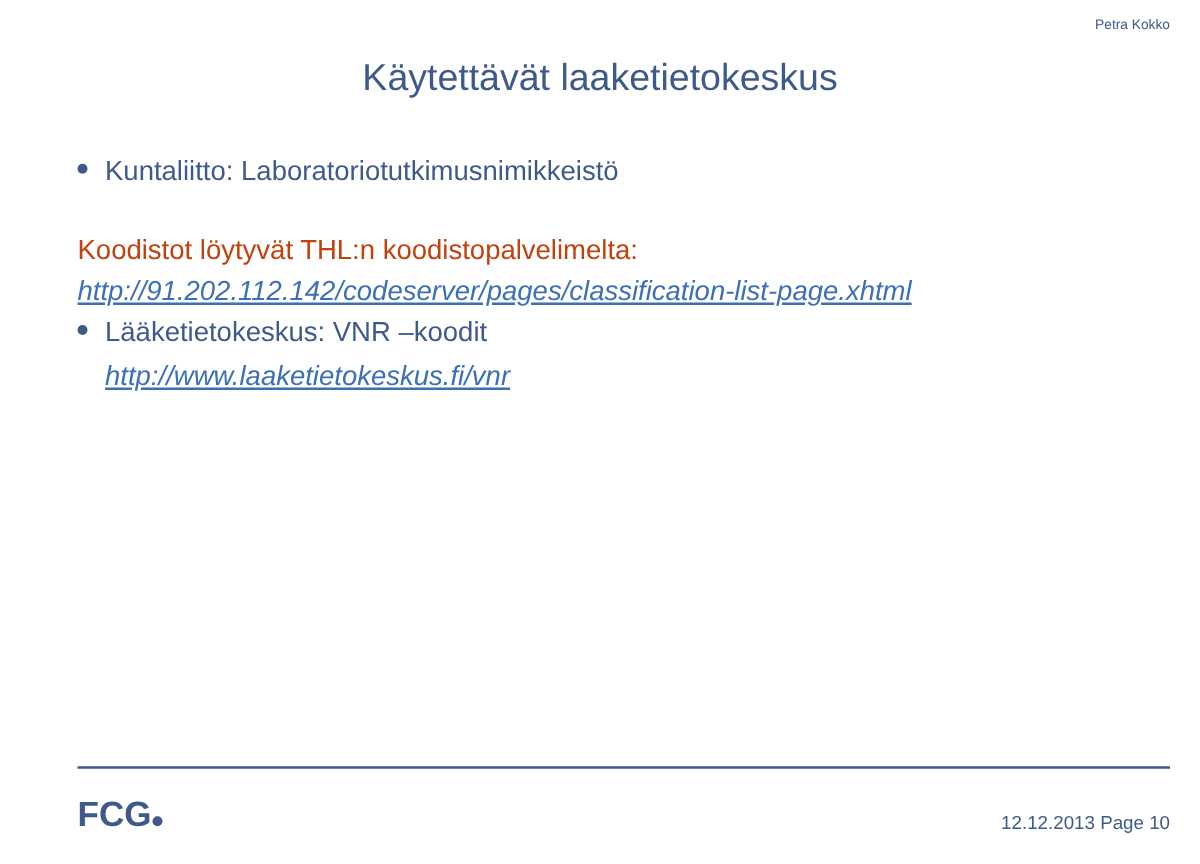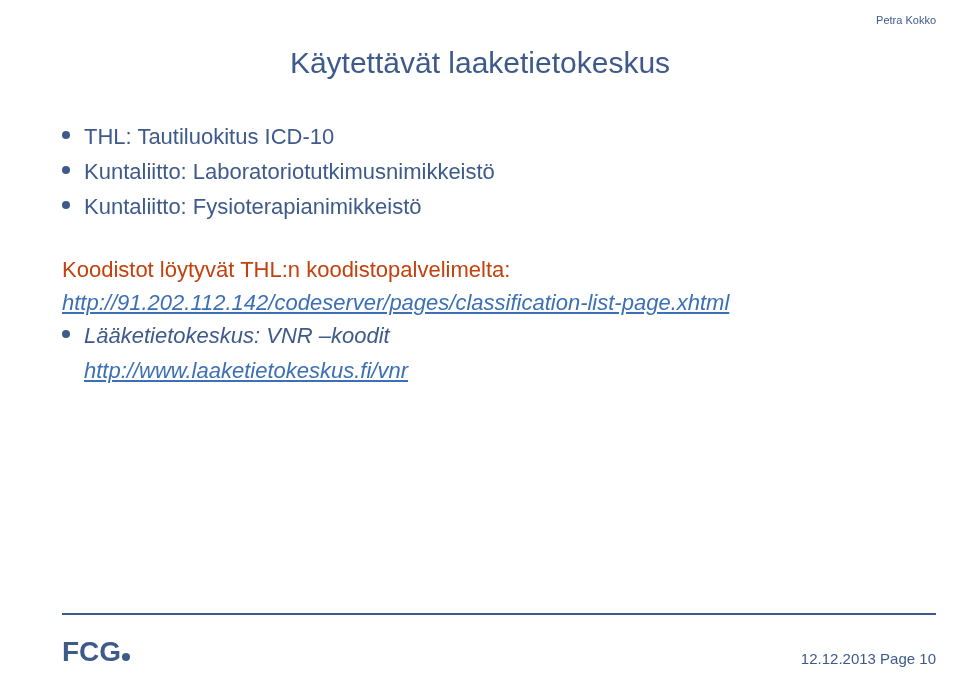--- a/index.html
+++ b/index.html
@@ -73,21 +73,20 @@
   }
   .link {
     color: #3b6fb6;
     font-style: italic;
     text-decoration: underline;
     cursor: pointer;
     word-break: break-word;
   }
   .second-block {
     margin-top: 38px;
-    font-style: italic;
   }
   .footer-line {
     position: absolute;
     left: 62px;
     right: 24px;
     bottom: 76px;
     height: 2px;
     background: #3e5a8b;
   }
   .logo {
@@ -110,23 +109,21 @@
 
 <div class="slide">
 
   <div class="author">Petra Kokko</div>
 
   <div class="title">Käytettävät laaketietokeskus</div>
 
   <div class="content">
 
     <ul class="bullets">
-      <li><span>THL: Tautiluokitus ICD-10</span></li>
       <li><span>Kuntaliitto: Laboratoriotutkimusnimikkeistö</span></li>
-      <li><span>Kuntaliitto: Fysioterapianimikkeistö</span></li>
     </ul>
 
     <div class="para">Koodistot löytyvät THL:n koodistopalvelimelta:</div>
     <div>
       <a class="link">http://91.202.112.142/codeserver/pages/classification-list-page.xhtml</a>
     </div>
 
     <ul class="bullets second-block">
       <li>
         <span>Lääketietokeskus: VNR –koodit</span>

